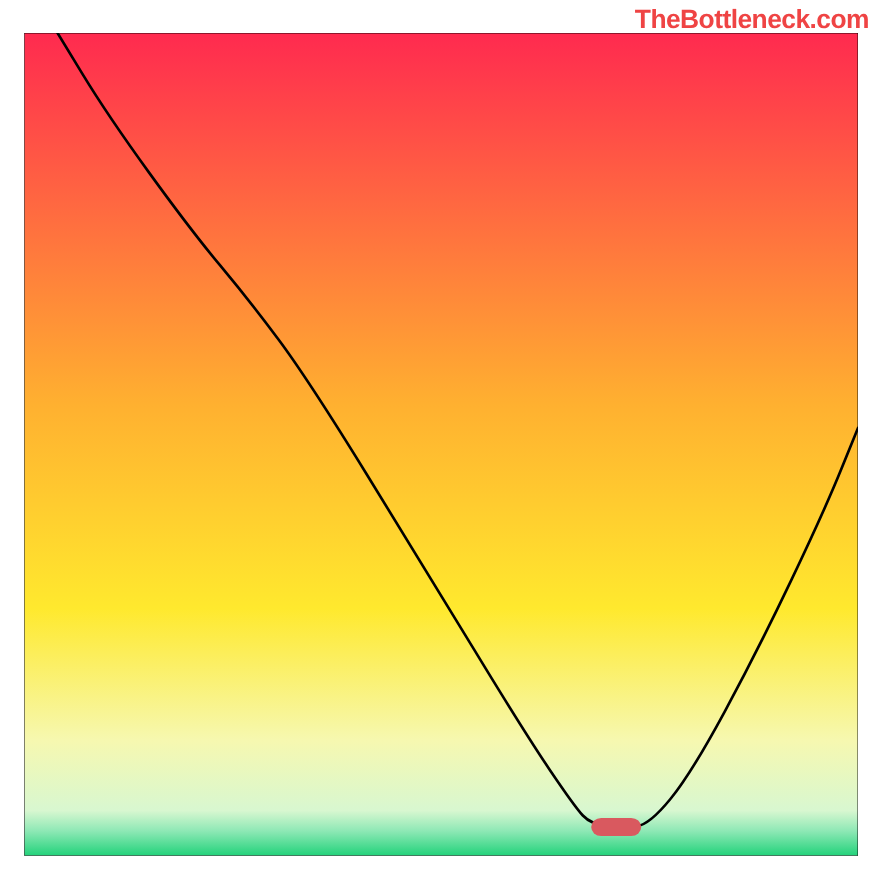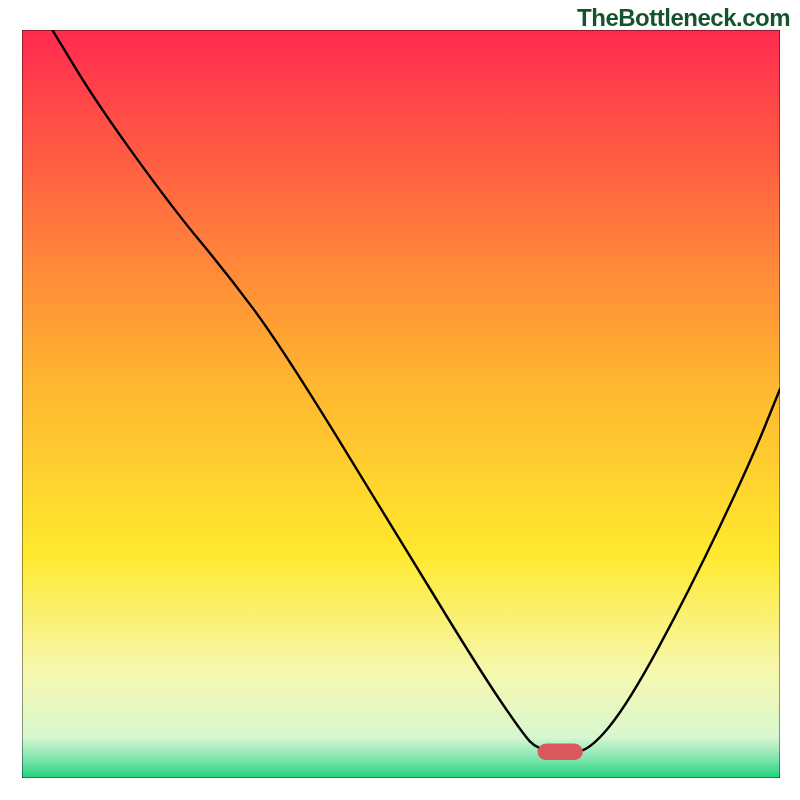--- a/index.html
+++ b/index.html
@@ -10,21 +10,21 @@
     height: 800px;
     position: relative;
     font-family: Arial, Helvetica, sans-serif;
   }
   .watermark {
     position: absolute;
     top: 4px;
     right: 10px;
     font-size: 24px;
     font-weight: bold;
-    color: #14532d;
+    color: #ef4444;
     letter-spacing: -0.5px;
   }
   .plot {
     position: absolute;
     left: 22px;
     top: 30px;
     width: 758px;
     height: 748px;
   }
   svg { display: block; }

